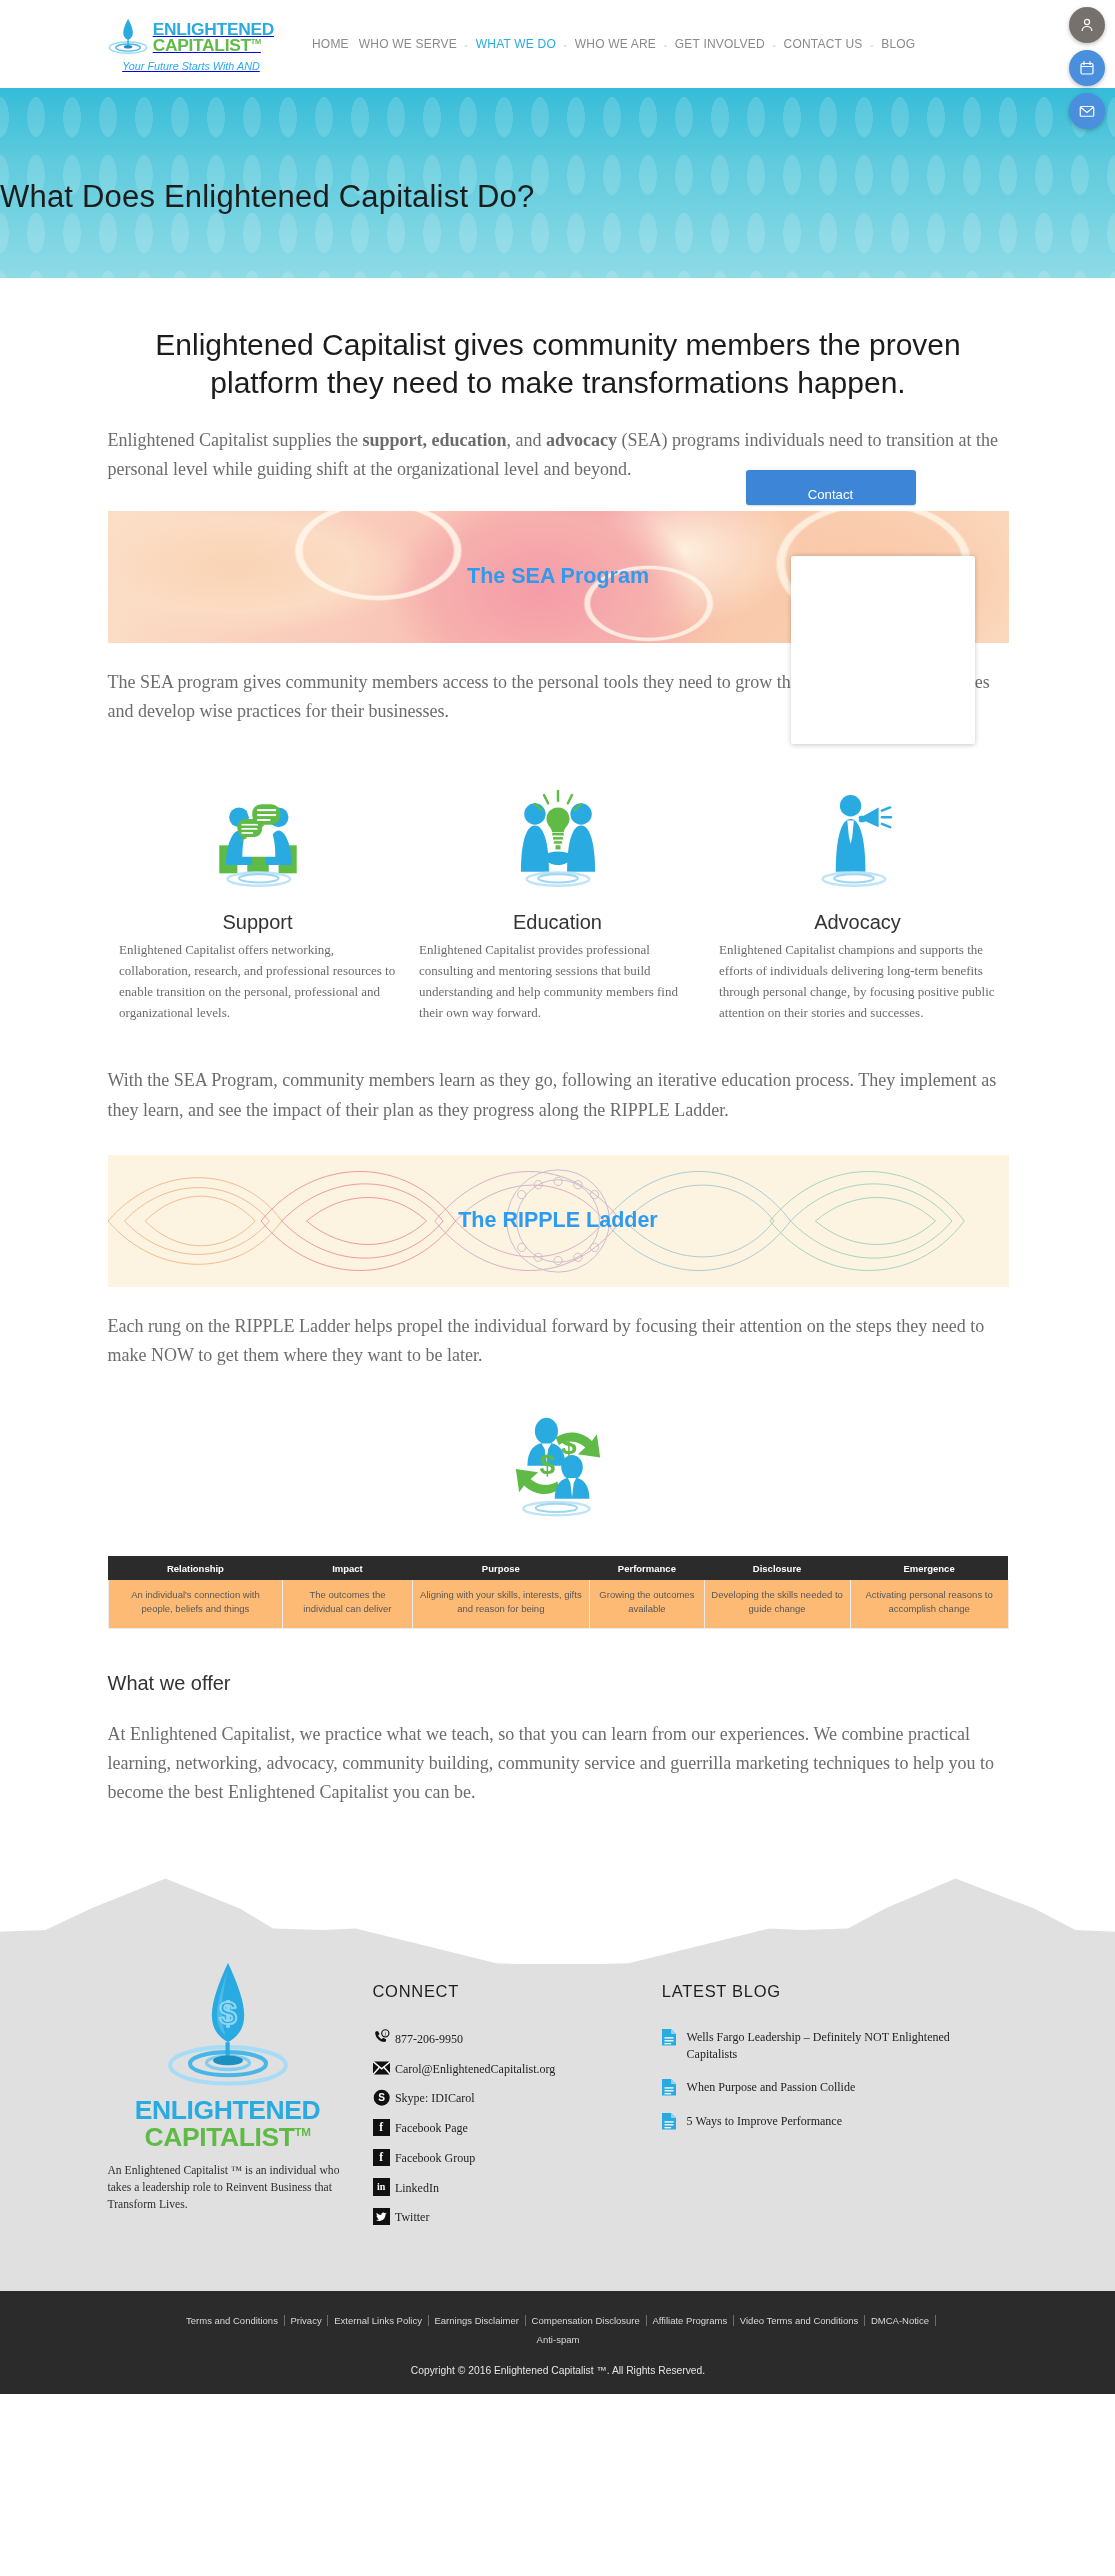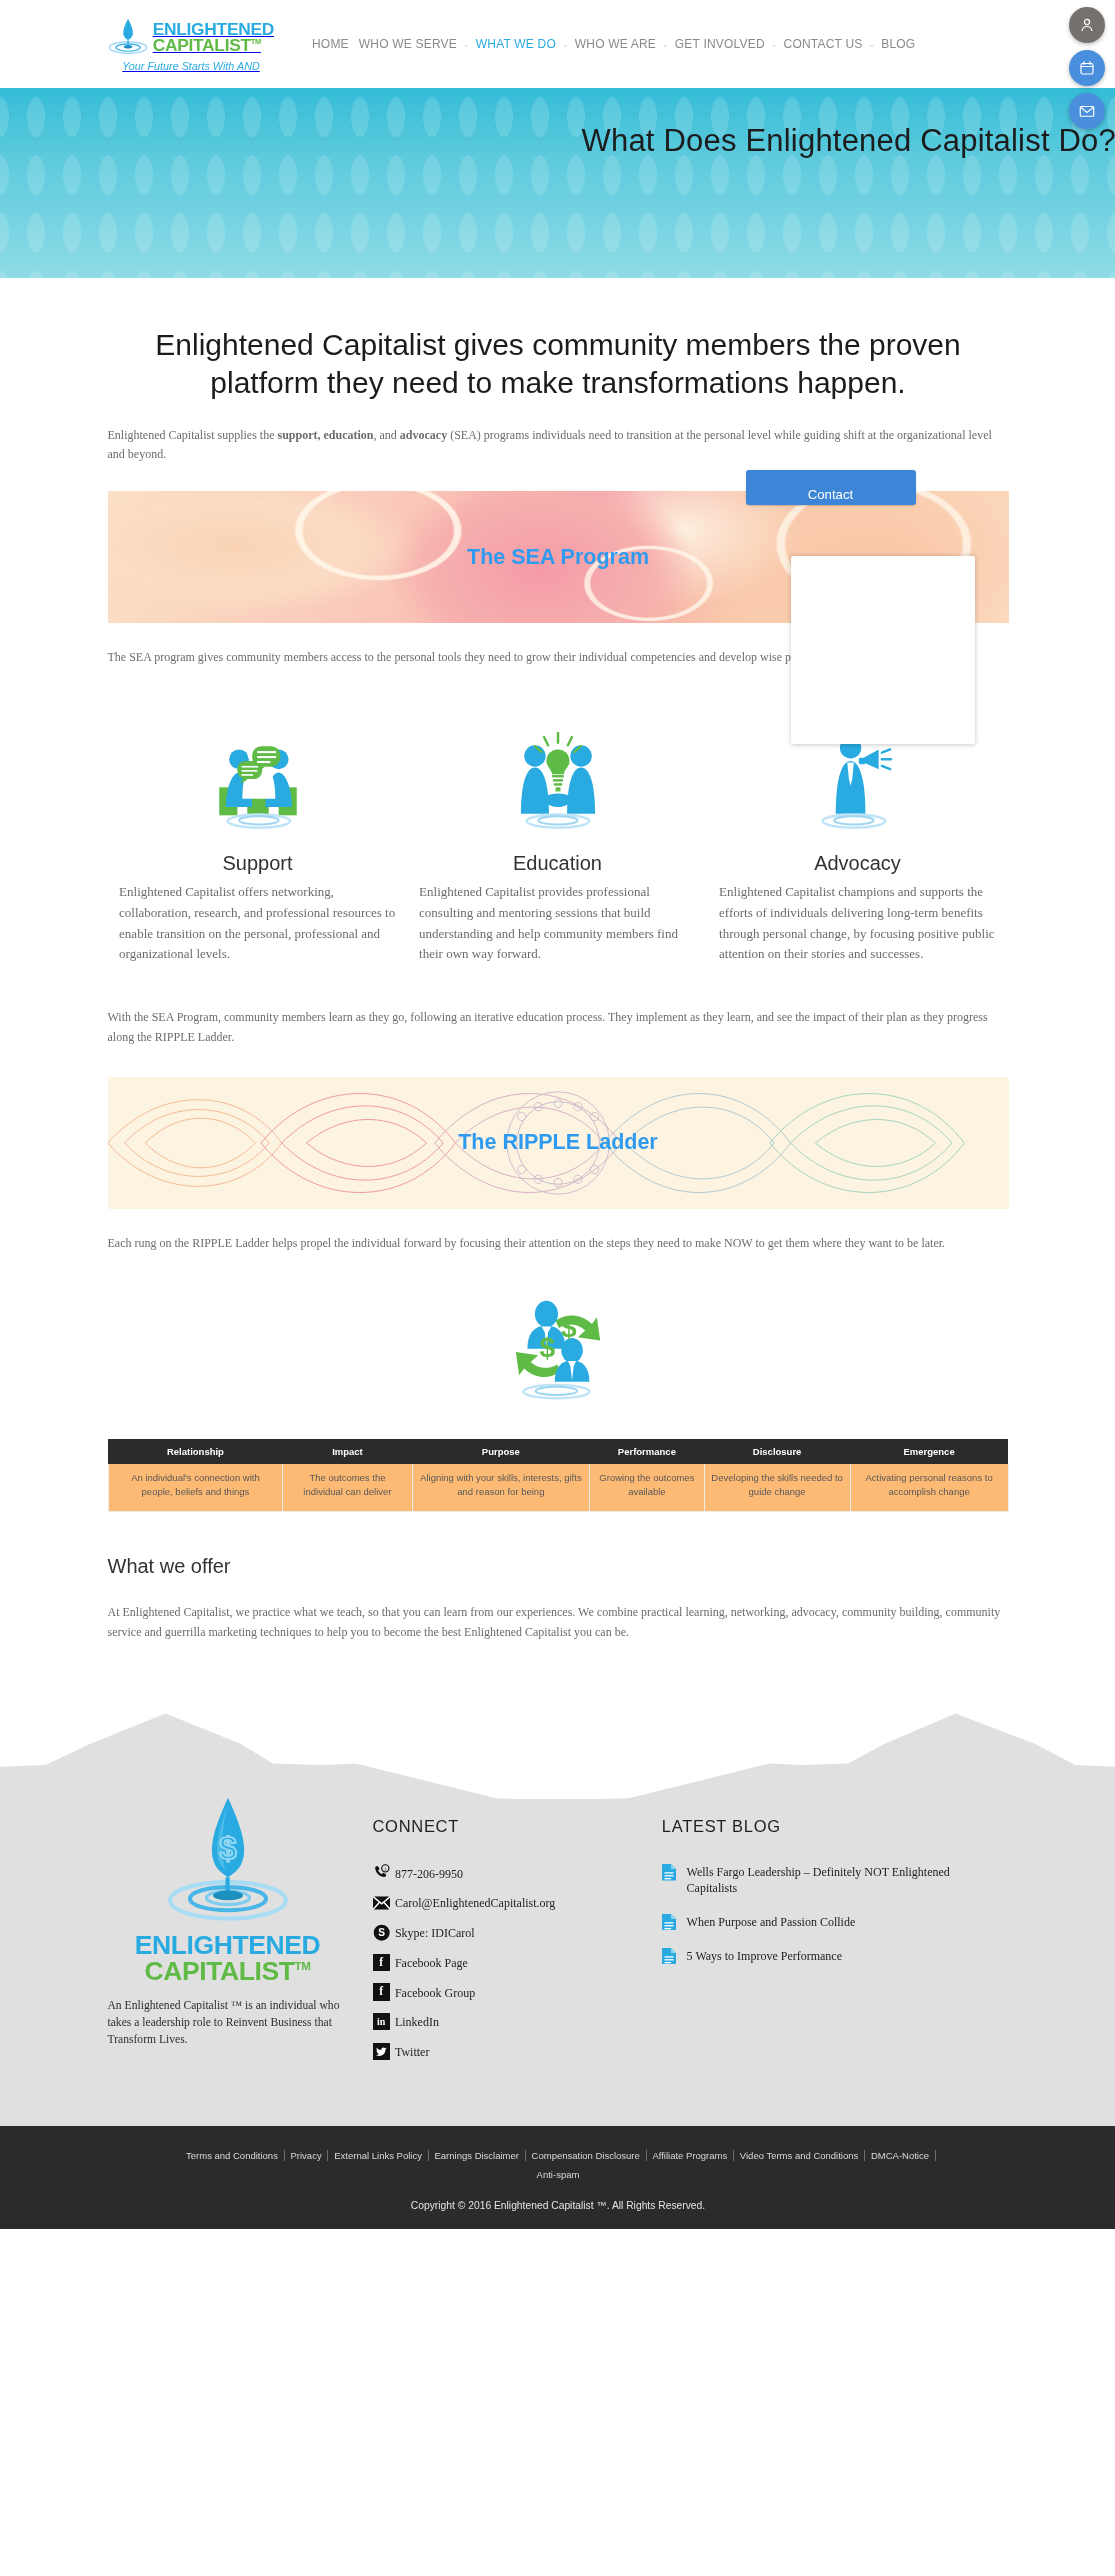--- a/index.html
+++ b/index.html
@@ -76,42 +76,42 @@
   .hero .scales {
     position:absolute; inset:0;
     background-image:
       radial-gradient(ellipse 18px 41px at 0% 50%, rgba(255,255,255,.16) 48%, transparent 50%),
       radial-gradient(ellipse 18px 41px at 100% 50%, rgba(255,255,255,.16) 48%, transparent 50%);
     background-size:36px 58px;
     opacity:.9;
   }
   .hero h1 {
     position:relative;
-    margin:0; padding-top:35px;
-    text-align:right;
+    margin:0; padding-top:91px;
+    text-align:left;
     font-size:31px;
     font-weight:normal;
     color:#1c1c1c;
     letter-spacing:0.2px;
   }
 
   
   .content { width:901px; margin:0 auto; position:relative; }
   h2.big {
     text-align:center;
     font-size:30px;
     font-weight:normal;
     color:#1c1c1c;
     line-height:1.25;
     margin:48px 0 0 0;
     padding:0 10px;
   }
   p.body {
     font-family:"Liberation Serif", serif;
-    font-size:12px;
+    font-size:18px;
     line-height:1.62;
     color:#6c6c6c;
     margin:25px 0 0 0;
   }
   .intro-wrap { position:relative; }
 
   .contact-btn {
     position:absolute;
     right:93px;
     top:44px;

